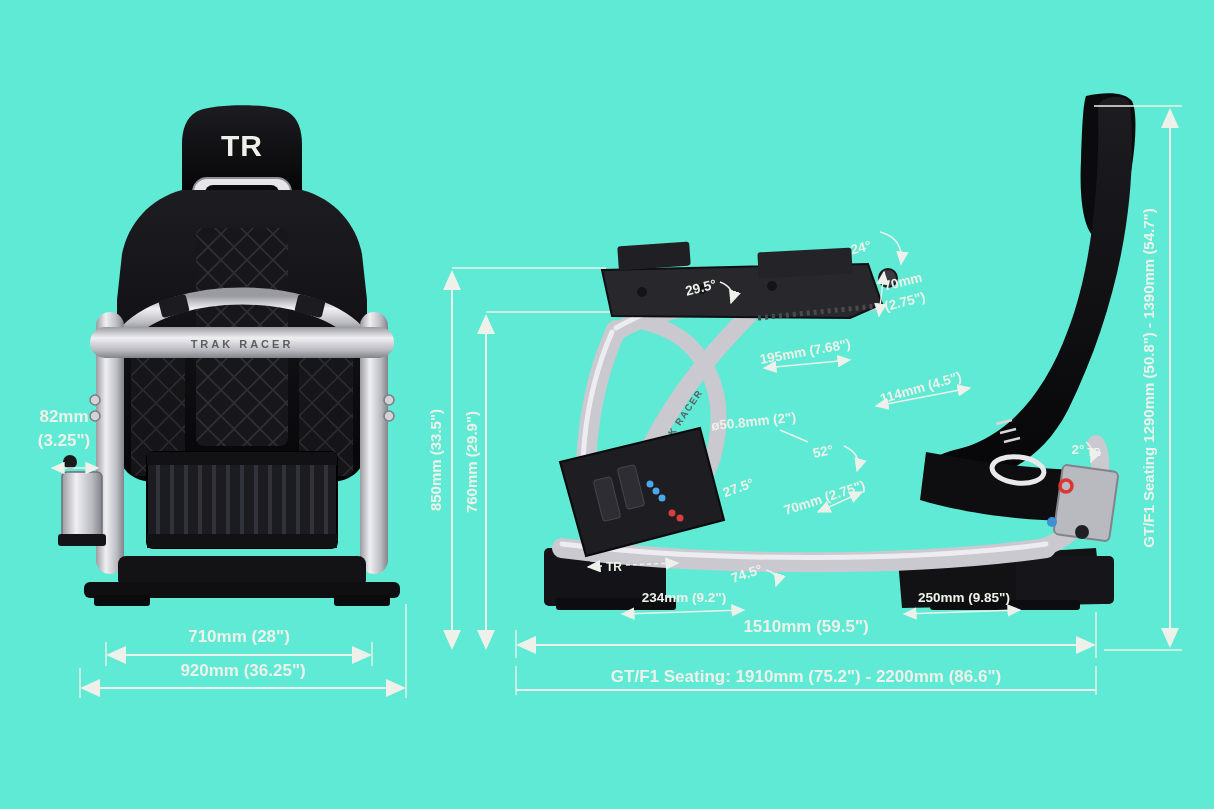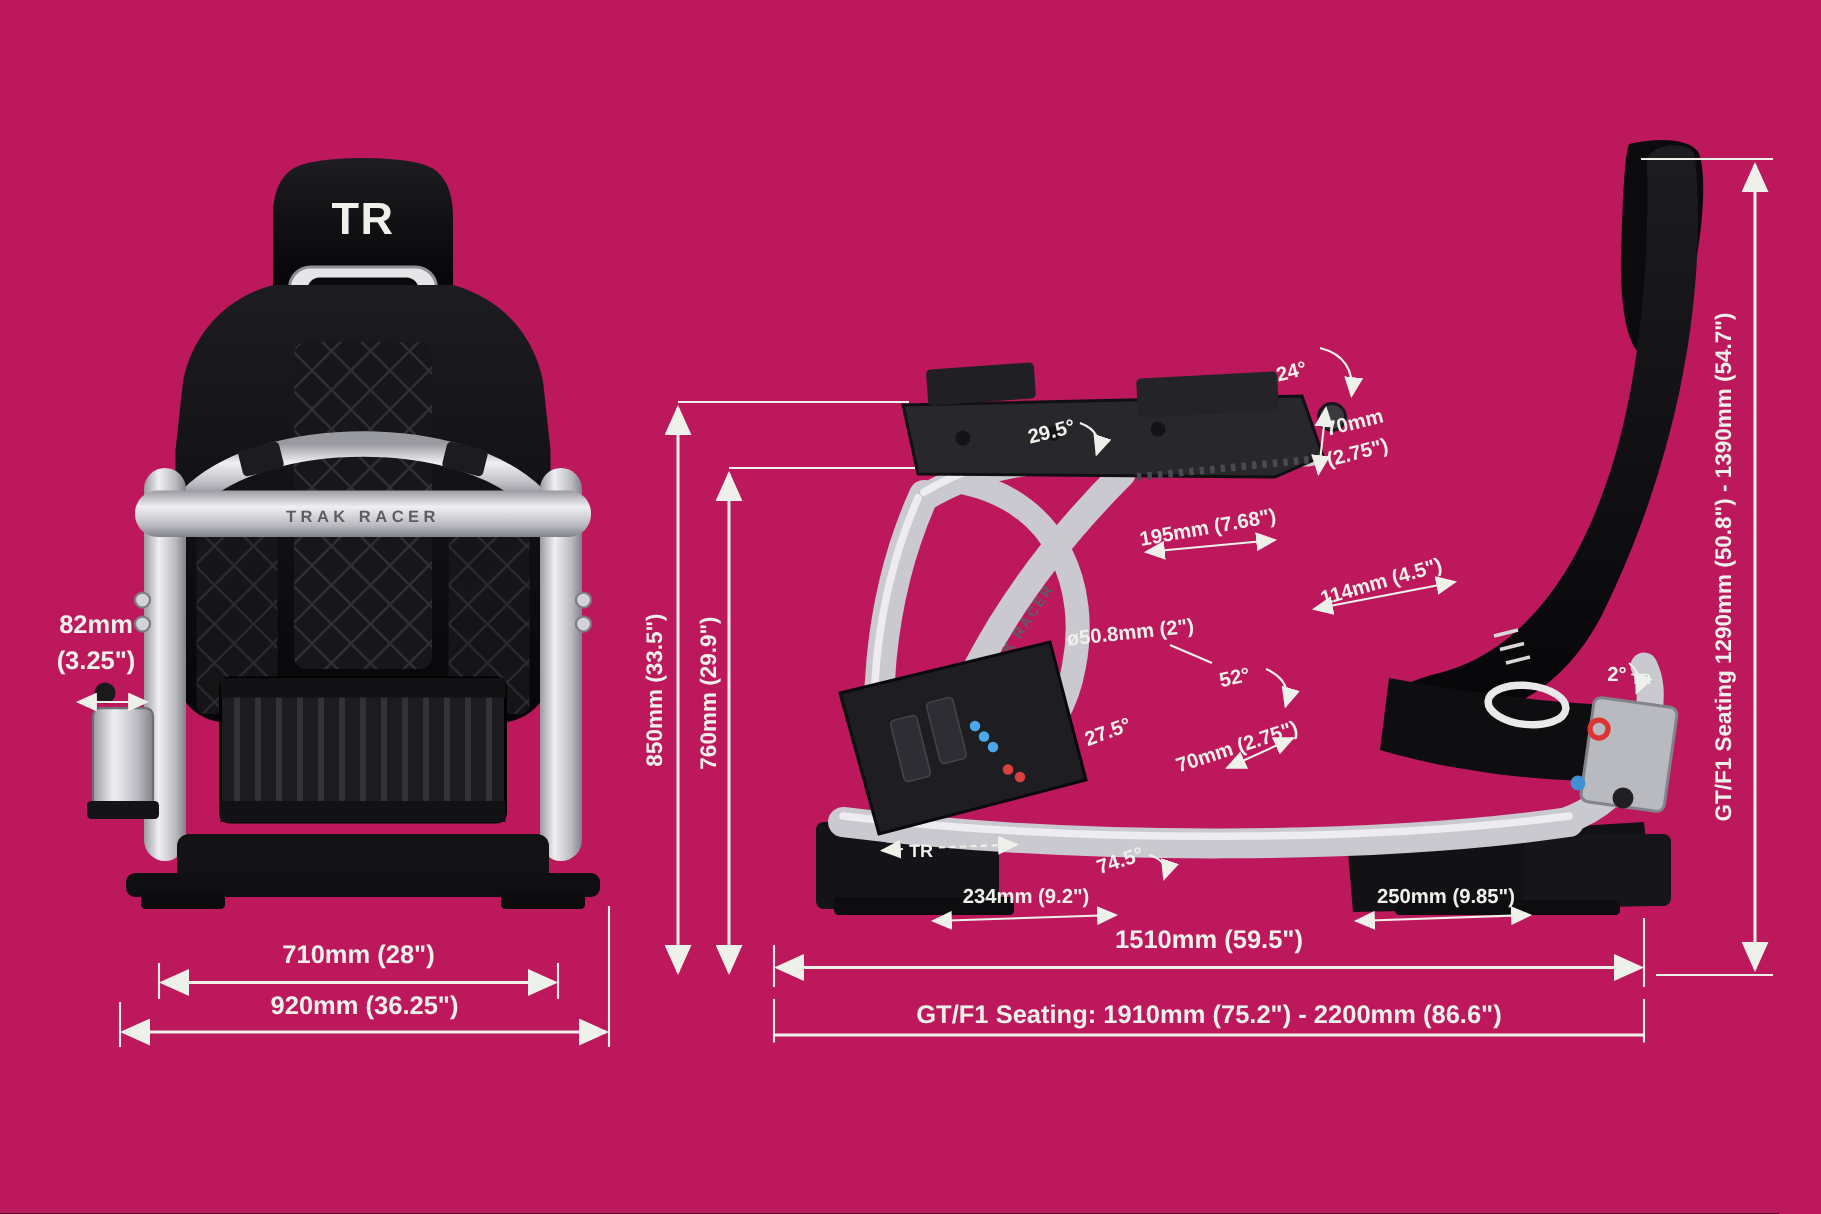--- a/index.html
+++ b/index.html
@@ -1,16 +1,16 @@
 <!DOCTYPE html>
 <html><head>
 <meta charset="utf-8">
 <style>
   html,body{margin:0;padding:0;background:#000;}
-  .stage{position:relative;width:1214px;height:809px;background:#be185d;overflow:hidden;
+  .stage{position:relative;width:1214px;height:809px;background:#5eead4;overflow:hidden;
          font-family:"Liberation Sans", sans-serif;}
   svg{position:absolute;left:0;top:0;}
   text{font-family:"Liberation Sans", sans-serif;font-weight:bold;fill:#eef1ea;}
   .dim{stroke:#eef1ea;stroke-width:2;fill:none;}
   .dimthin{stroke:#eef1ea;stroke-width:1.4;fill:none;}
   .lbl-lg{font-size:17px;}
   .lbl-md{font-size:15px;}
   .lbl-sm{font-size:13.5px;}
   .brand-dark{fill:#5d5d64;}
 </style>

